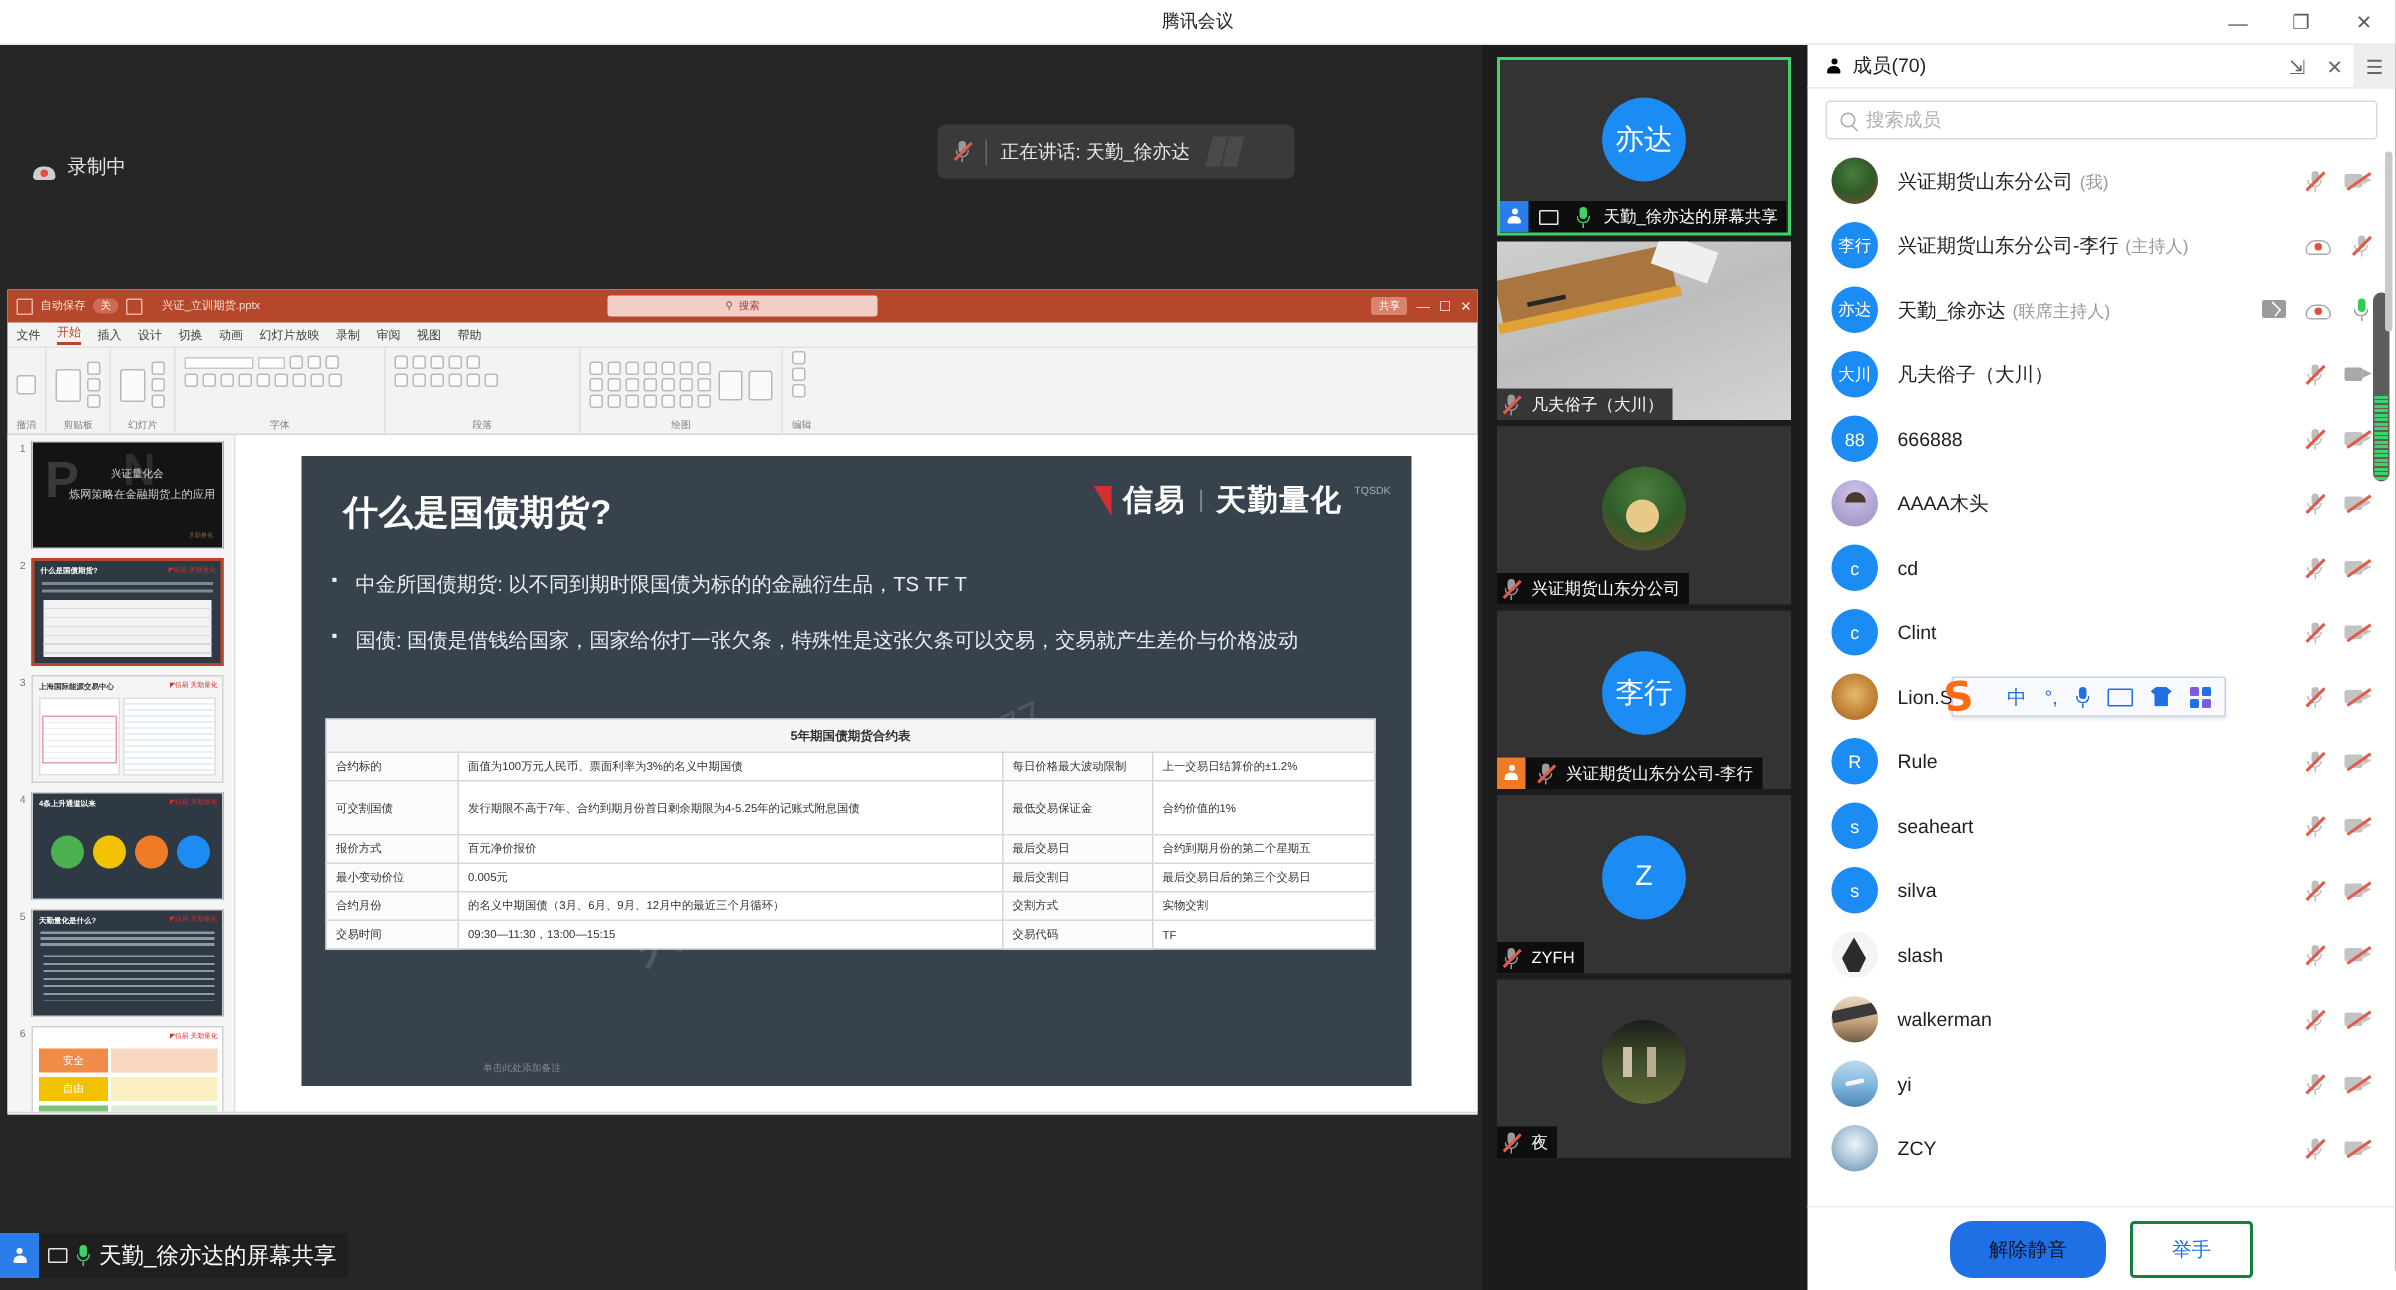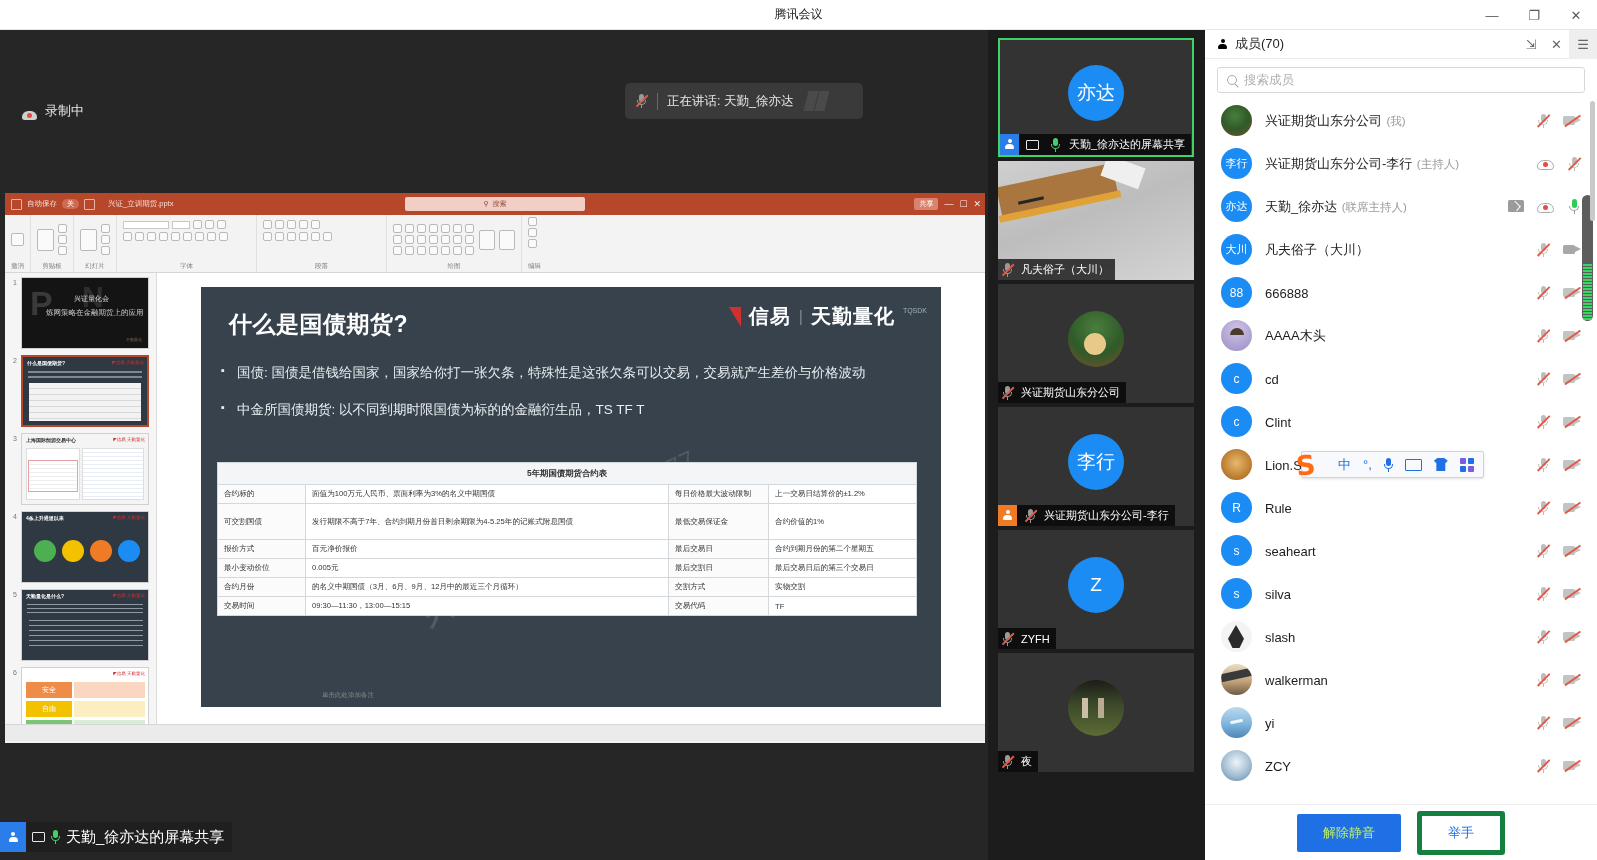--- a/index.html
+++ b/index.html
@@ -239,23 +239,23 @@
     background:#5d5d5d; border-radius:6px; overflow:hidden; }
   .vol-meter .fill { position:absolute; left:1px; bottom:1px; width:9px; height:56px;
     background:repeating-linear-gradient(to bottom,#3fd367 0 2px,#5d5d5d 2px 3px); }
 
   .scrollbar { position:absolute; right:2px; top:0; width:5px; height:100%; }
   .scrollbar .sbthumb { position:absolute; top:2px; width:5px; height:120px;
     background:#c9c9c9; border-radius:3px; }
 
   .panel-foot { height:56px; border-top:1px solid #ededed; display:flex;
     align-items:center; justify-content:center; gap:16px; }
-  .btn-primary { background:#1f6fe5; color:#bef264; border:none; border-radius:2px;
+  .btn-primary { background:#1f6fe5; color:#0f172a; border:none; border-radius:15px;
     font-size:13px; padding:10px 26px; font-family:"Liberation Sans",sans-serif; }
-  .btn-ghost { background:#fff; color:#1f6fe5; border:5px solid #15803d; border-radius:3px;
+  .btn-ghost { background:#fff; color:#1f6fe5; border:2px solid #15803d; border-radius:3px;
     font-size:13px; padding:8px 26px; font-family:"Liberation Sans",sans-serif; }
 
   
   .ime { position:absolute; left:96px; top:352px; height:27px; background:#f7f9fd;
     border:1px solid #c5d4ea; border-radius:2px; display:flex; align-items:center;
     gap:12px; padding:0 9px 0 36px; box-shadow:0 1px 3px rgba(0,0,0,.12); z-index:40; }
   .ime .logo { position:absolute; left:-6px; top:-2px; width:33px; height:30px;
     color:#ff6a13; font-size:27px; font-weight:bold; font-family:"DejaVu Sans",sans-serif;
     transform:rotate(-6deg); line-height:30px; }
   .ime .it { color:#1f6fe5; font-size:13px; }
@@ -325,20 +325,33 @@
           <span>搜索</span>
         </div>
         <div class="right">
           <span class="share-btn">共享</span>
           <span class="wsq">—</span>
           <span class="wsq">☐</span>
           <span class="wsq">✕</span>
         </div>
       </div>
 
+      <div class="ppt-tabs">
+        <span>文件</span>
+        <span class="active">开始</span>
+        <span>插入</span>
+        <span>设计</span>
+        <span>切换</span>
+        <span>动画</span>
+        <span>幻灯片放映</span>
+        <span>录制</span>
+        <span>审阅</span>
+        <span>视图</span>
+        <span>帮助</span>
+      </div>
 
       <div class="ppt-ribbon">
         <div class="rgroup">
           <div class="gbody">
             <div class="rbtn">
                 <span class="rsq"></span>
               </div>
           </div>
           <div class="glabel">撤消</div>
         </div>
@@ -537,22 +550,22 @@
 
             <div class="brand">
               <span class="mark"></span>
               <span class="btxt">信易</span>
               <span style="color:#7d8893">|</span>
               <span class="btxt">天勤量化</span>
               <span class="bsmall">TQSDK</span>
             </div>
 
             <ul class="bullets">
+              <li>中金所国债期货: 以不同到期时限国债为标的的金融衍生品，TS TF T</li>
               <li>国债: 国债是借钱给国家，国家给你打一张欠条，特殊性是这张欠条可以交易，交易就产生差价与价格波动</li>
-              <li>中金所国债期货: 以不同到期时限国债为标的的金融衍生品，TS TF T</li>
             </ul>
 
             <div class="wm2">+8615806960177</div>
             <div class="wm">兴证期货山东分公司</div>
 
             <table class="ptable">
               <tbody>
                   <tr>
                     <td class="cap" colspan="4">5年期国债期货合约表</td>
                   </tr>

